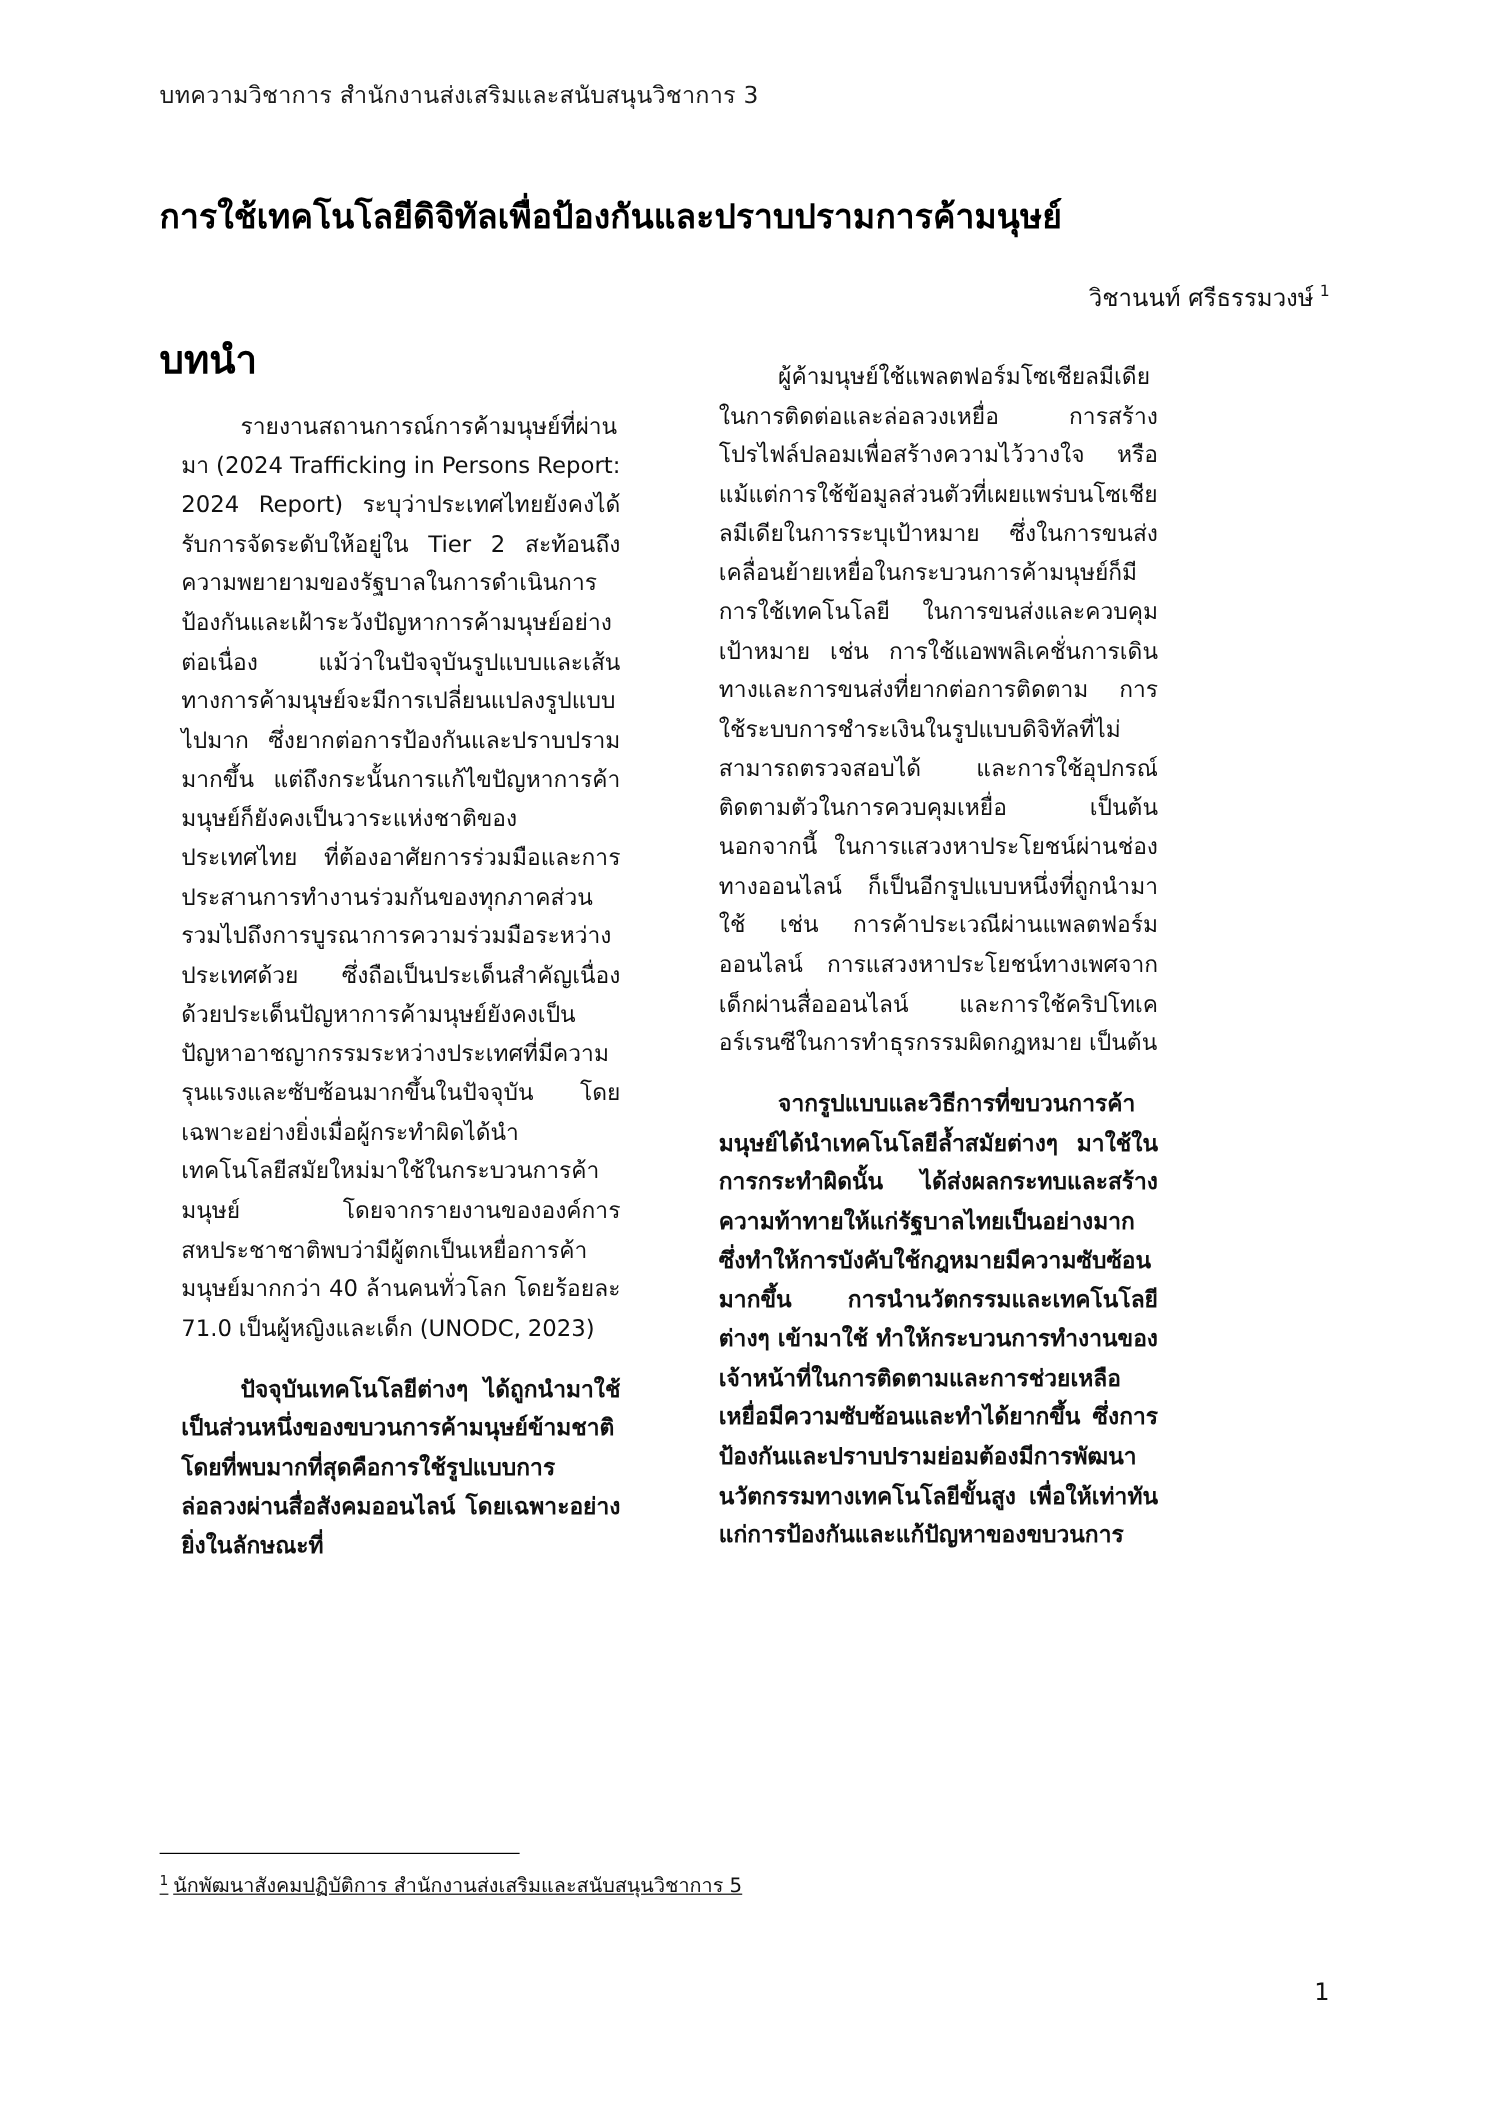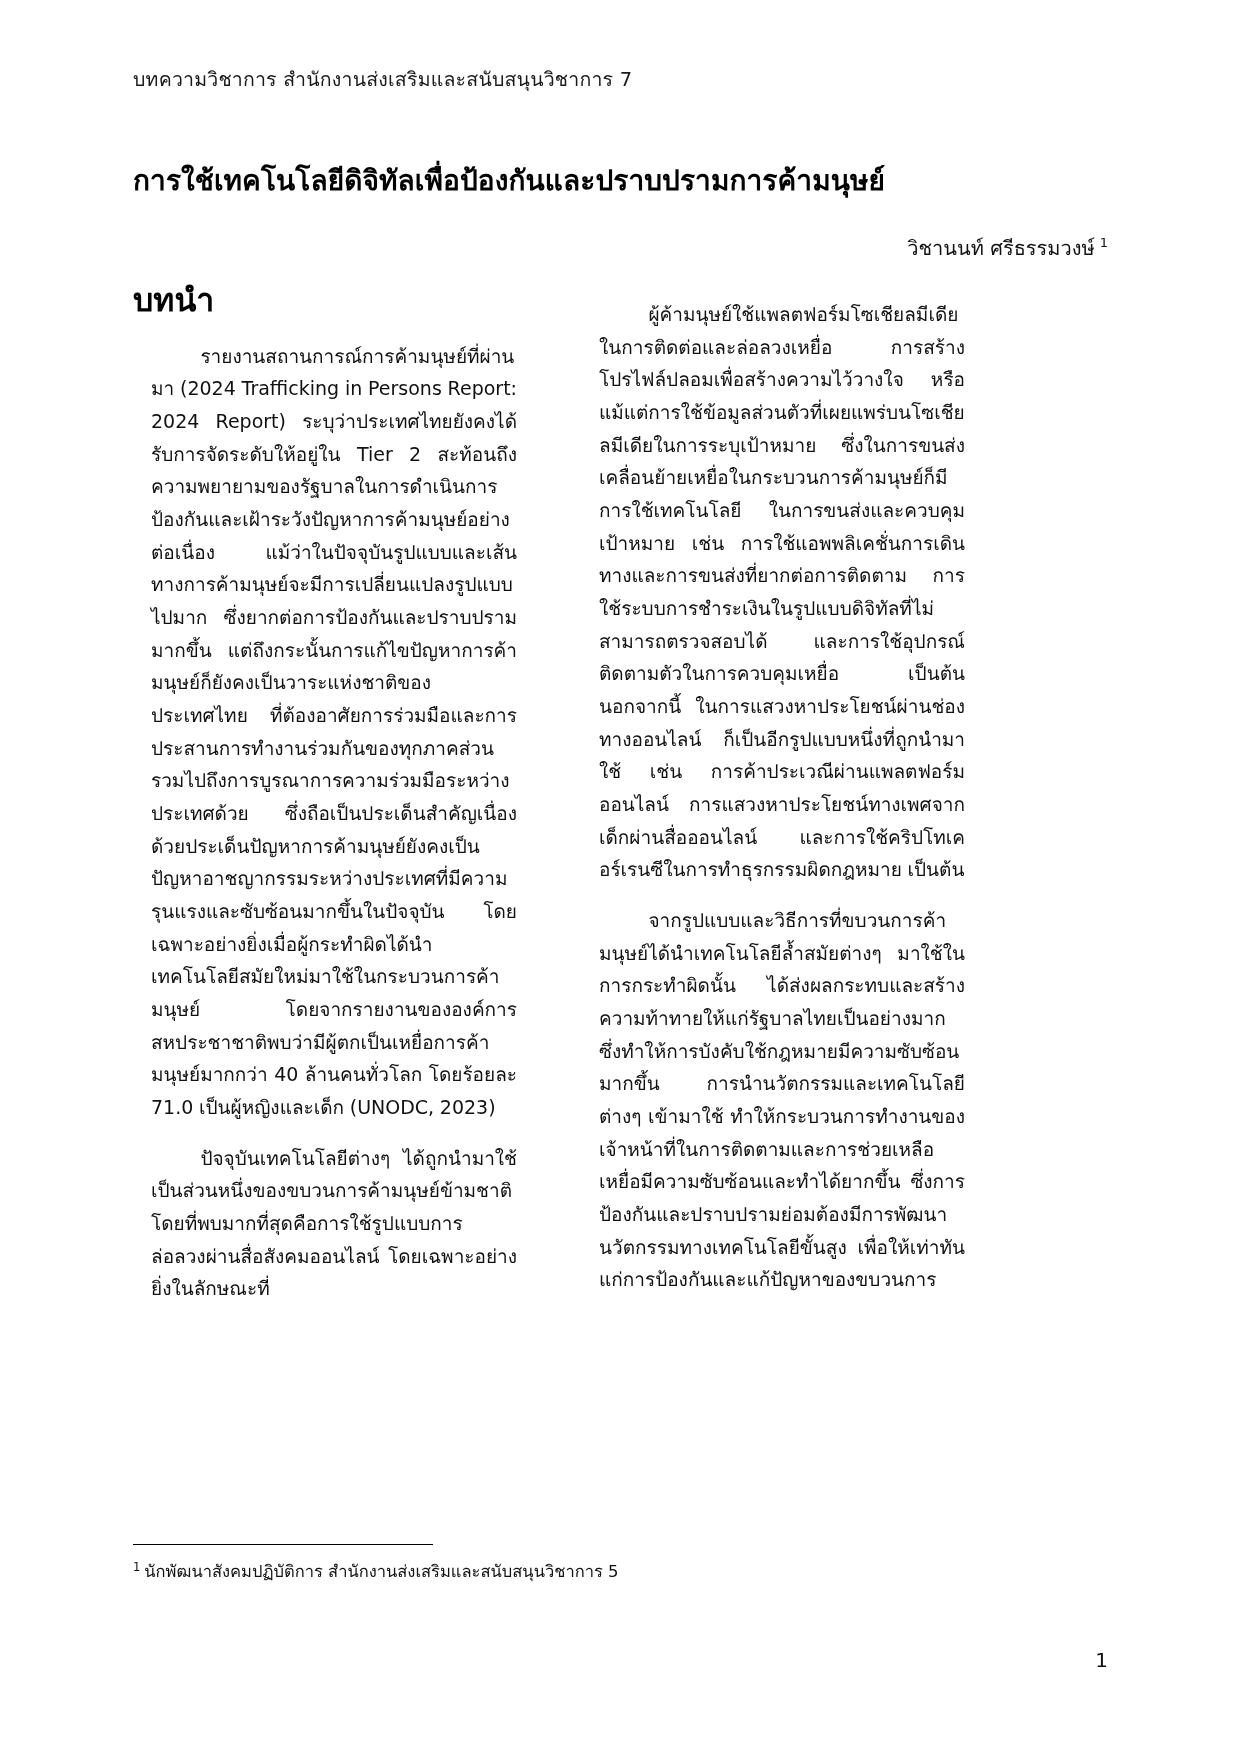--- a/index.html
+++ b/index.html
@@ -78,56 +78,57 @@
   p.para {
     margin: 18px;
     font-size: 19px;
     line-height: 1.72;
     color: #111111;
     text-align: justify;
     text-justify: inter-word;
     text-indent: 2.6em;
     word-spacing: -0.02em;
   }
-  p.para + p.para { margin-top: 0; }
+  p.para + p.para { margin-top: 0; font-weight: bold; }
   .footnote-rule {
     position: absolute;
     left: 133px;
     top: 1544px;
     width: 300px;
     height: 0;
     border-top: 1.6px solid #000000;
   }
   .footnote {
     position: absolute;
     left: 133px;
     top: 1558px;
     font-size: 16.5px;
     color: #111111;
     white-space: nowrap;
+    text-decoration: underline;
   }
   .footnote .fn-mark {
     font-size: 11.5px;
     vertical-align: super;
     margin-right: 4px;
   }
   .page-number {
     position: absolute;
     right: 133px;
     top: 1648px;
     font-size: 20px;
     color: #111111;
   }
 </style>
 </head>
 <body>
 
 <div class="page">
 
-  <div class="running-head">บทความวิชาการ สำนักงานส่งเสริมและสนับสนุนวิชาการ 7</div>
+  <div class="running-head">บทความวิชาการ สำนักงานส่งเสริมและสนับสนุนวิชาการ 3</div>
 
   <div class="doc-title">การใช้เทคโนโลยีดิจิทัลเพื่อป้องกันและปราบปรามการค้ามนุษย์</div>
 
   <div class="byline">
     <span>วิชานนท์ ศรีธรรมวงษ์</span><span class="fn-mark">1</span>
   </div>
 
   <div class="columns">
 
     <div class="col col-left">

